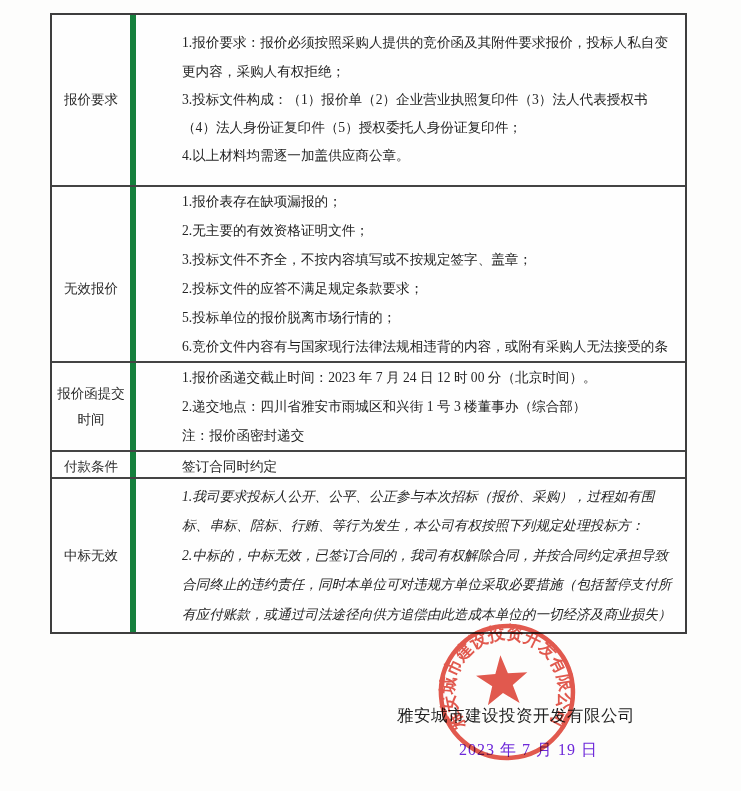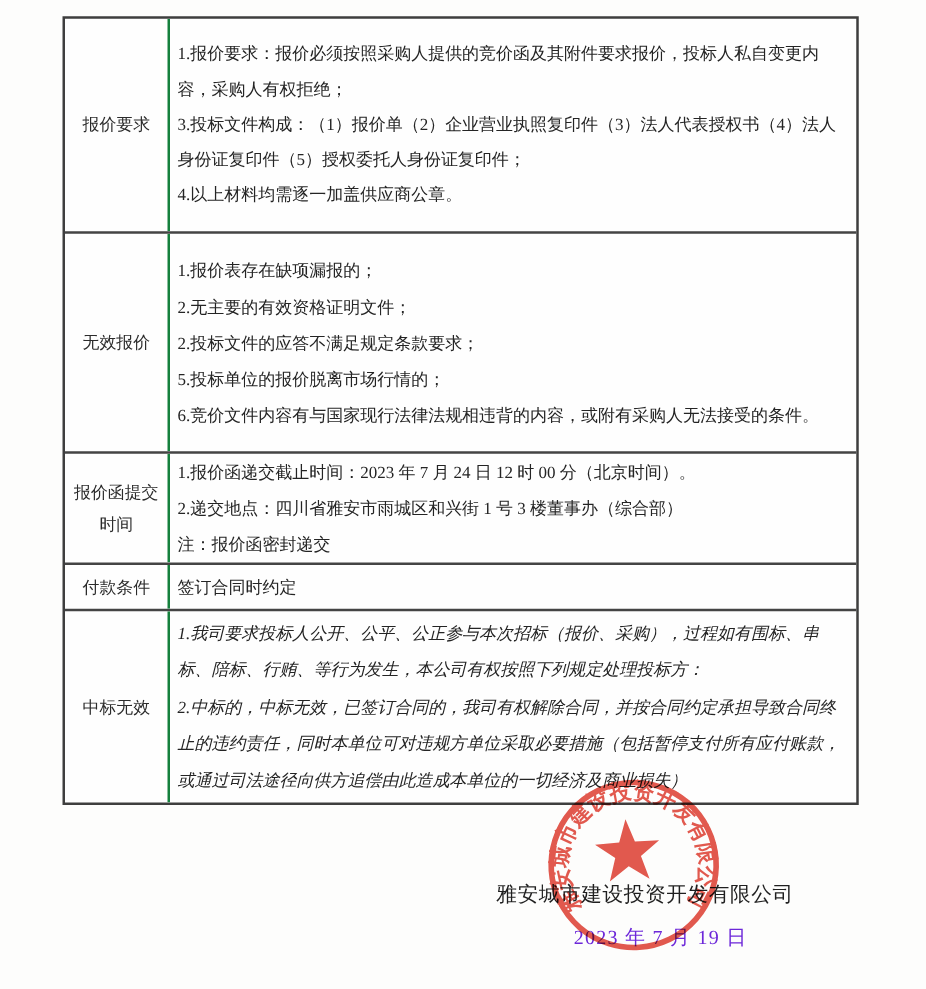--- a/index.html
+++ b/index.html
@@ -25,36 +25,37 @@
   .row {
     display: grid;
     grid-template-columns: 84px 1fr;
     box-sizing: border-box;
     overflow: hidden;
   }
   .row + .row { border-top: 2px solid #444; }
   .r1 { height: 170px; }
   .r2 { height: 176px; }
   .r3 { height: 89px; }
-  .r4 { height: 37px; }
+  .r4 { height: 27px; }
   .r5 { height: 155px; }
   .label-cell {
-    border-right: 2px solid #15803d;
+    border-right: 6px solid #15803d;
     display: flex; align-items: center; justify-content: center;
     text-align: center;
     font-size: 13.5px;
     line-height: 26px;
     white-space: pre-line;
     color: #2b2b2b;
     box-sizing: border-box;
   }
   .content-cell {
     padding: 0 6px;
     display: flex; flex-direction: column; justify-content: center;
     box-sizing: border-box;
+    margin-left: 40px;
   }
   .content-cell p {
     margin: 0;
     font-size: 13.6px;
     line-height: 29px;
     word-break: break-all;
     color: #242424;
   }
   .r1 .content-cell p { line-height: 28.2px; }
   .r5 .content-cell p { line-height: 29.5px; font-style: italic; }
@@ -104,20 +105,21 @@
         <p>3.投标文件构成：（1）报价单（2）企业营业执照复印件（3）法人代表授权书（4）法人身份证复印件（5）授权委托人身份证复印件；</p>
         <p>4.以上材料均需逐一加盖供应商公章。</p>
       </div>
     </div>
 
     <div class="row r2">
       <div class="label-cell">无效报价</div>
       <div class="content-cell">
         <p>1.报价表存在缺项漏报的；</p>
         <p>2.无主要的有效资格证明文件；</p>
+        <p>3.投标文件不齐全，不按内容填写或不按规定签字、盖章；</p>
         <p>2.投标文件的应答不满足规定条款要求；</p>
         <p>5.投标单位的报价脱离市场行情的；</p>
         <p>6.竞价文件内容有与国家现行法律法规相违背的内容，或附有采购人无法接受的条件。</p>
       </div>
     </div>
 
     <div class="row r3">
       <div class="label-cell">报价函提交
 时间</div>
       <div class="content-cell">

